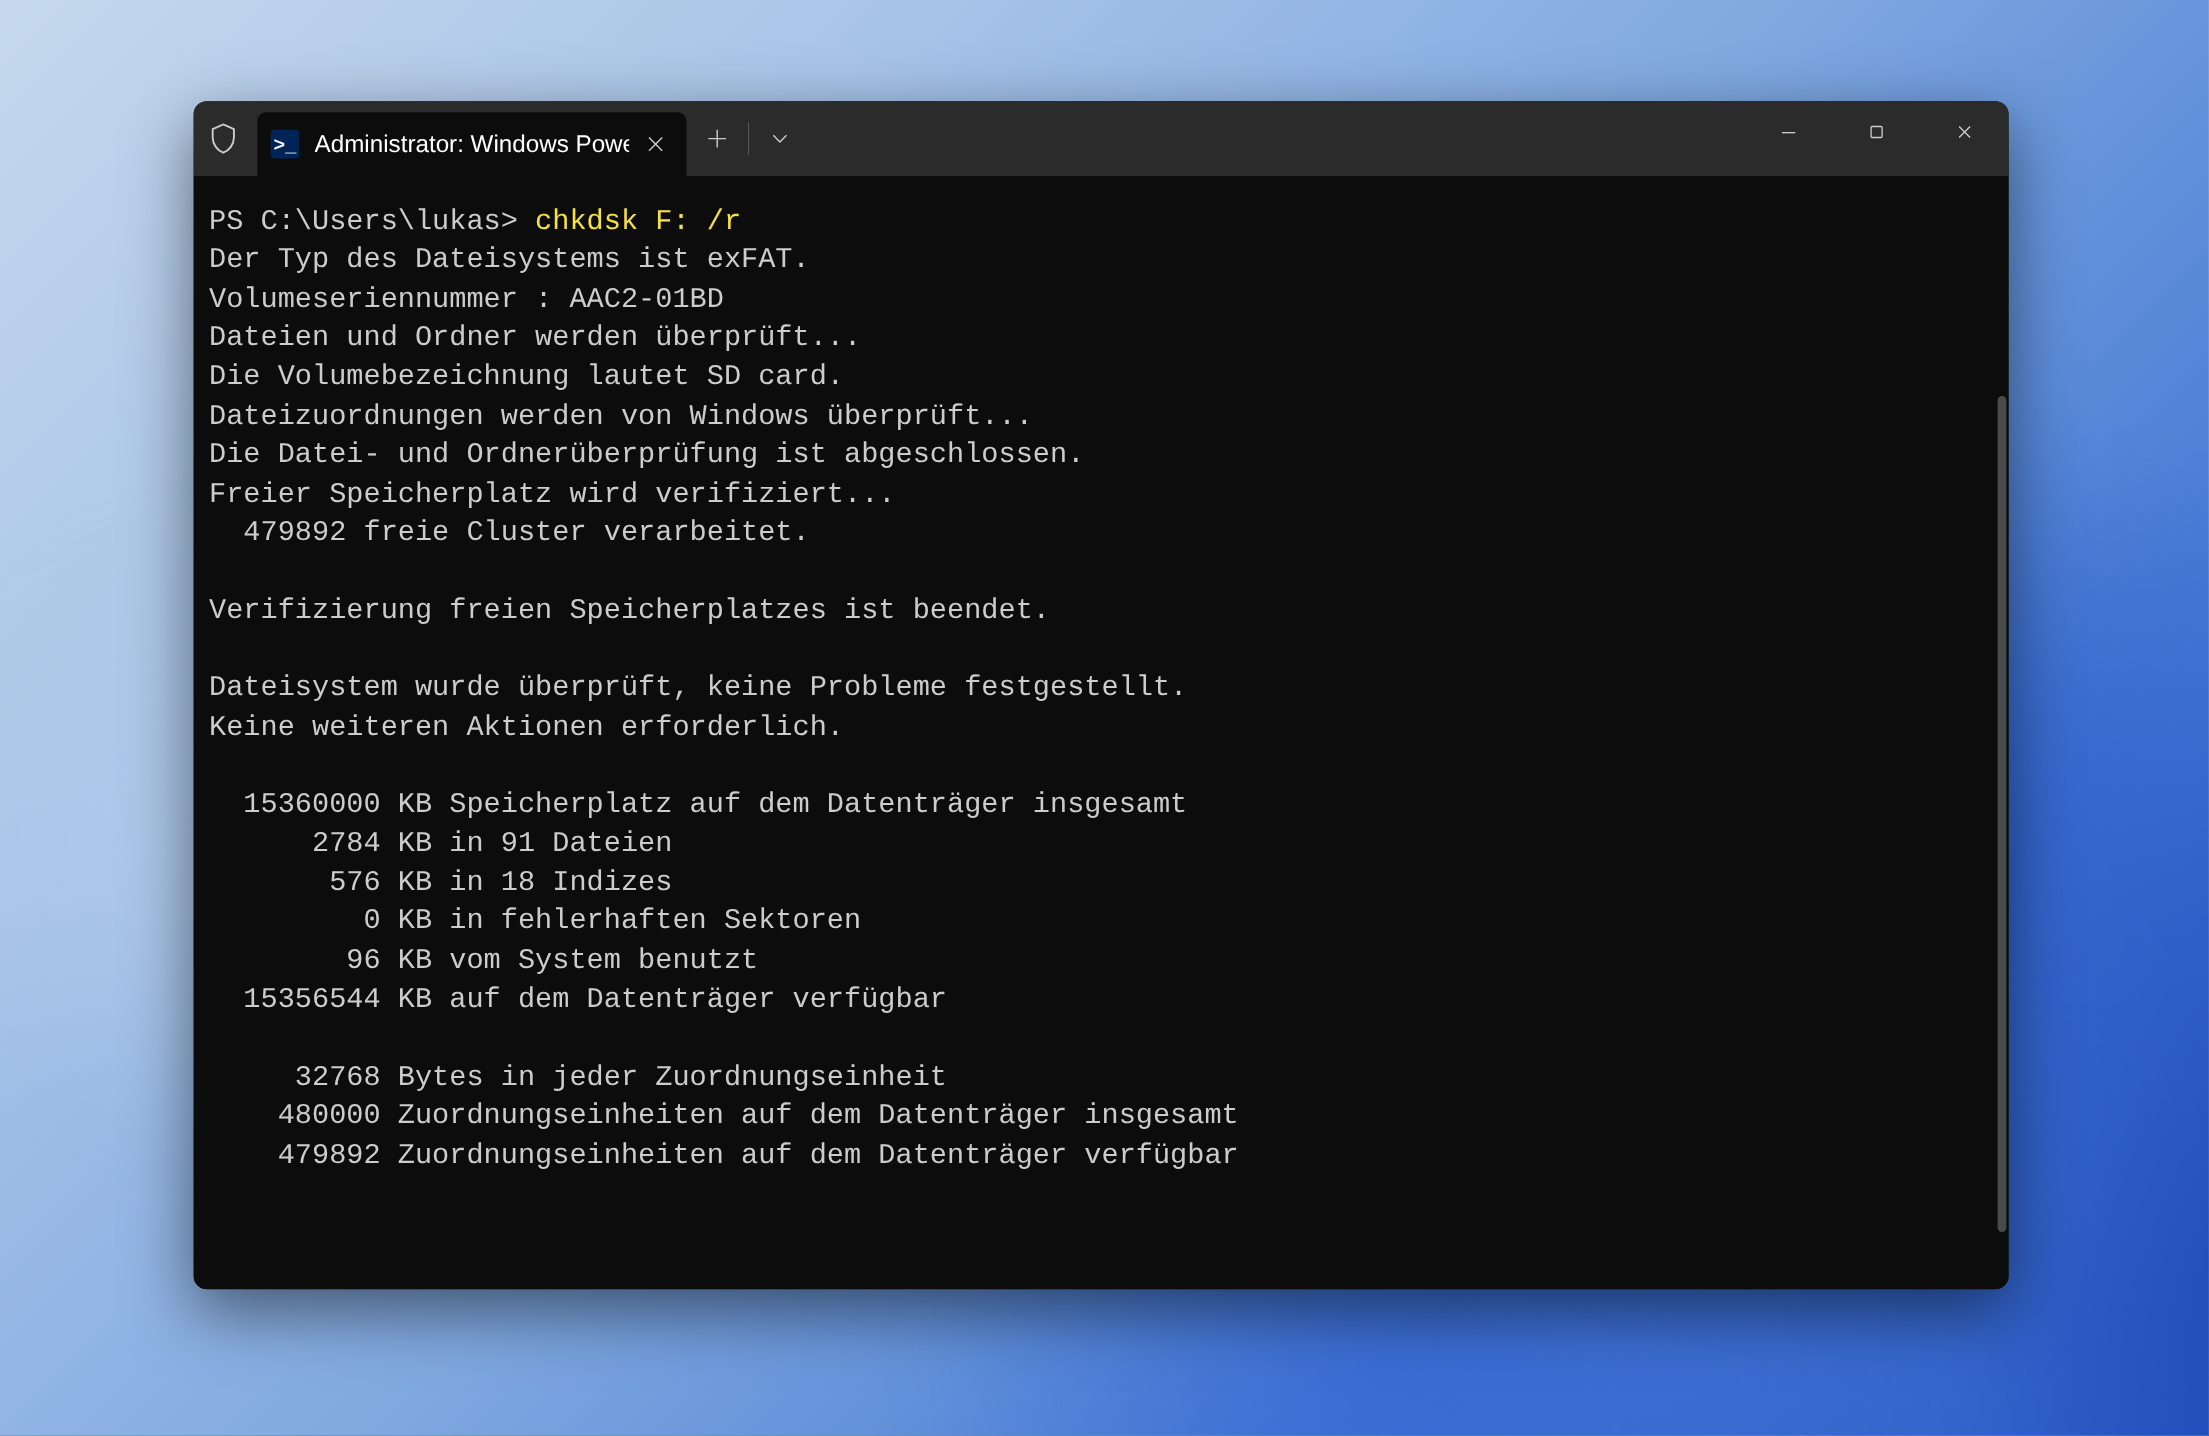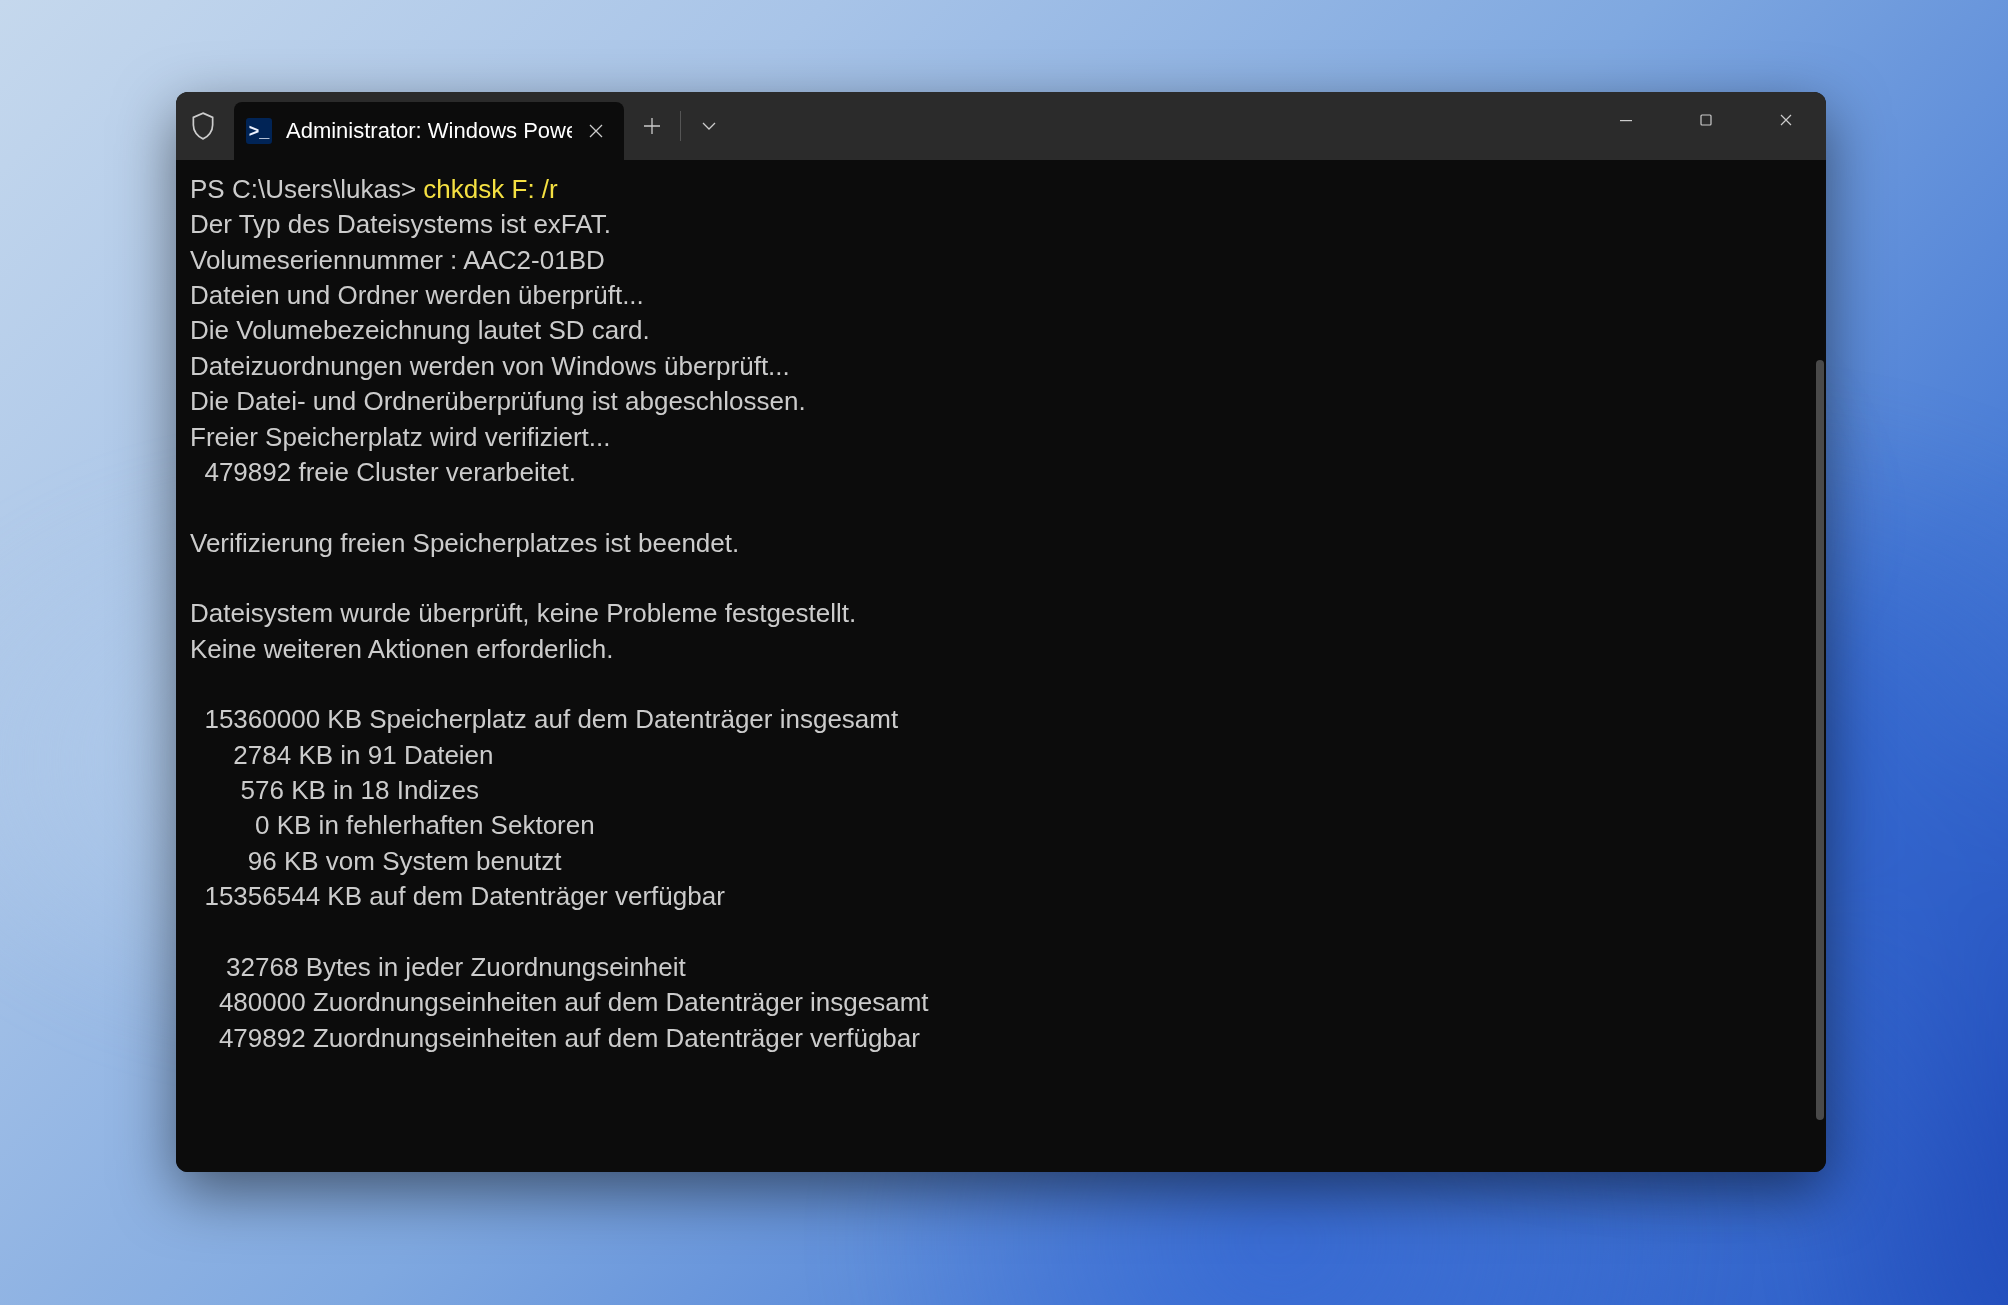--- a/index.html
+++ b/index.html
@@ -161,22 +161,23 @@
       background: #0c0c0c;
       padding: 12px 8px 8px 14px;
       font-family: 'Cascadia Code', 'Consolas', monospace;
       font-size: 26px;
       line-height: 1.36;
       color: #cccccc;
       overflow-y: auto;
       position: relative;
     }
     .terminal pre {
-      font-family: Liberation Sans, sans-serif;
+      font-family: Liberation Mono, monospace;
       white-space: pre;
+      margin-top: 12px;
     }
     .prompt { color: #cccccc; }
     .cmd { color: #f5e142; }
     .scrollbar-track {
       position: absolute;
       right: 2px;
       top: 200px;
       width: 8px;
       height: 760px;
       background: #4a4a4a;

